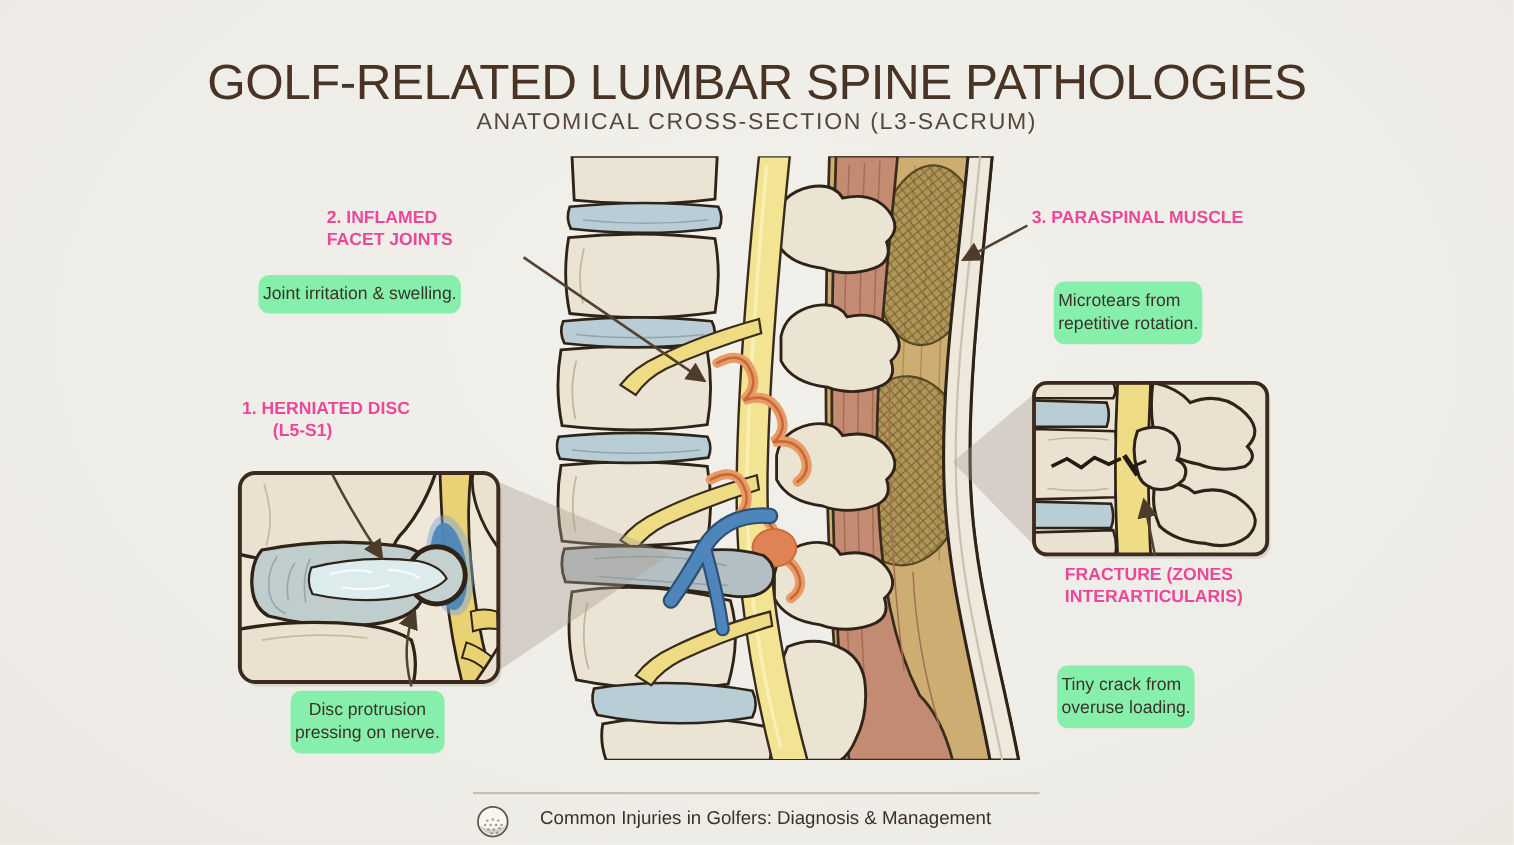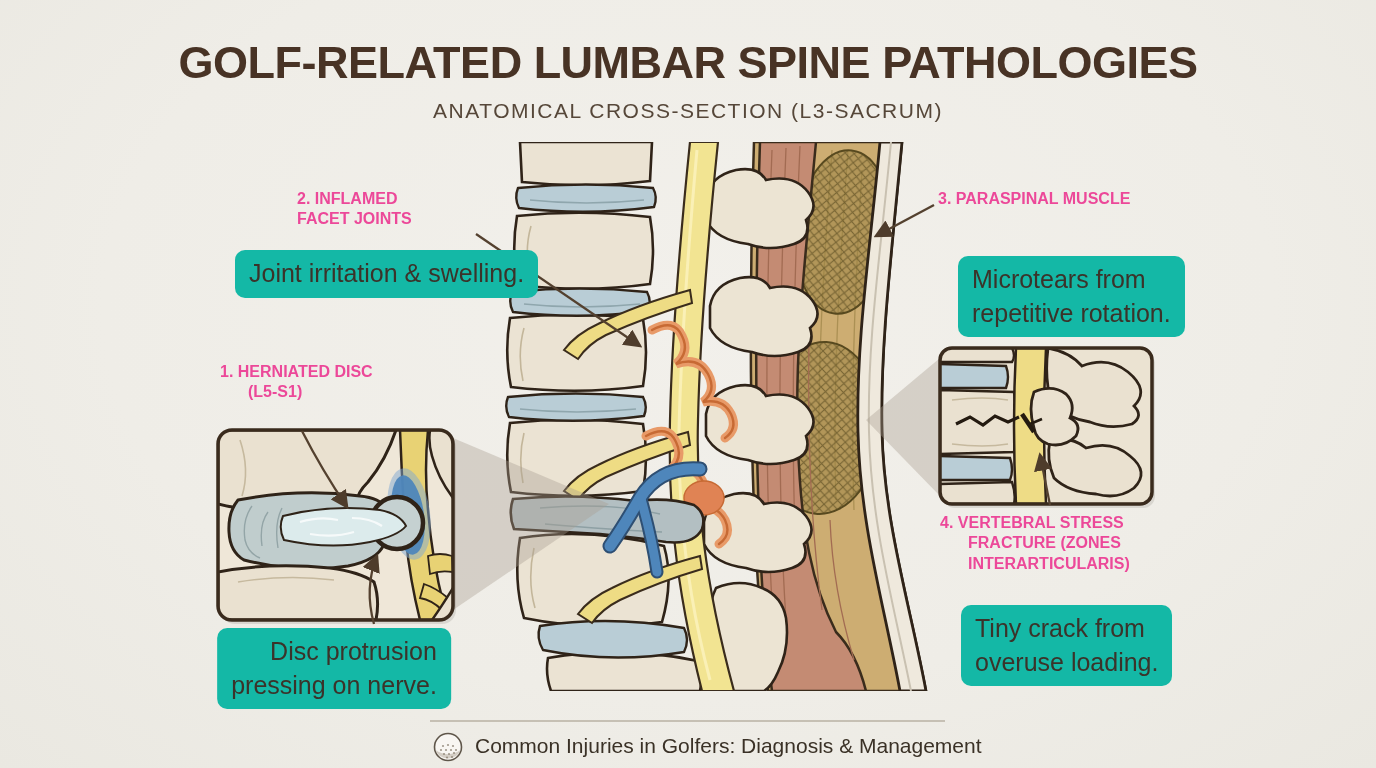--- a/index.html
+++ b/index.html
@@ -3,38 +3,38 @@
 <meta charset="utf-8">
 <style>
   html,body{margin:0;padding:0}
   body{
     width:1376px;height:768px;position:relative;overflow:hidden;
     background:radial-gradient(ellipse at 50% 40%, #f2f0eb 0%, #efede7 60%, #eae8e1 100%);
     font-family:"Liberation Sans", sans-serif;
   }
   .art{position:absolute;left:0;top:0}
   .title{
-    position:absolute;left:0;right:0;top:33px;margin:4px;text-align:center;
-    font-size:45px;font-weight:700;color:#483325;letter-spacing:-0.5px;
+    position:absolute;left:0;right:0;top:33px;margin:16px;text-align:center;
+    font-size:45px;font-weight:400;color:#483325;letter-spacing:-0.5px;
   }
   .subtitle{
     position:absolute;left:0;right:0;top:99px;text-align:center;
     font-size:21px;font-weight:400;color:#564739;letter-spacing:1.5px;
   }
   .heading{position:absolute;font-size:16px;font-weight:700;color:#ec4899;line-height:1.28}
   .heading span{display:block;white-space:nowrap}
   .heading span.ind{padding-left:28px}
   .heading.noind span.ind{padding-left:0}
   .cap{
-    position:absolute;display:inline-block;background:#14b8a6;border-radius:10px;
-    color:#3b332a;font-size:25px;line-height:1.34;padding:7px 14px;
+    position:absolute;display:inline-block;background:#86efac;border-radius:10px;
+    color:#3b332a;font-size:16px;line-height:1.34;padding:7px 4px;
   }
   .cap span{display:block;white-space:nowrap}
-  .cap.center{text-align:right;transform:translateX(-50%)}
-  .footer-text{position:absolute;left:475px;top:734px;font-size:21px;color:#3a3126}
+  .cap.center{text-align:center;transform:translateX(-50%)}
+  .footer-text{position:absolute;left:491px;top:734px;font-size:17px;color:#3a3126}
 </style>
 </head>
 <body>
 
 <svg class="art" width="1376" height="768" viewBox="0 0 1376 768">
   <defs>
     <clipPath id="mainClip">
         <rect x="505" y="142" width="430" height="549"></rect>
       </clipPath>
     <clipPath id="inset1Clip">
@@ -263,21 +263,20 @@
 
 <div class="heading" style="left:938px;top:189px">
   <span>3. PARASPINAL MUSCLE</span>
 </div>
 <div class="cap" style="left:958px;top:256px">
   <span>Microtears from</span>
   <span>repetitive rotation.</span>
 </div>
 
 <div class="heading" style="left:940px;top:513px;line-height:1.27">
-  <span>4. VERTEBRAL STRESS</span>
   <span class="ind">FRACTURE (ZONES</span>
   <span class="ind">INTERARTICULARIS)</span>
 </div>
 <div class="cap" style="left:961px;top:605px">
   <span>Tiny crack from</span>
   <span>overuse loading.</span>
 </div>
 
 <div class="footer-text">Common Injuries in Golfers: Diagnosis &amp; Management</div>
 

